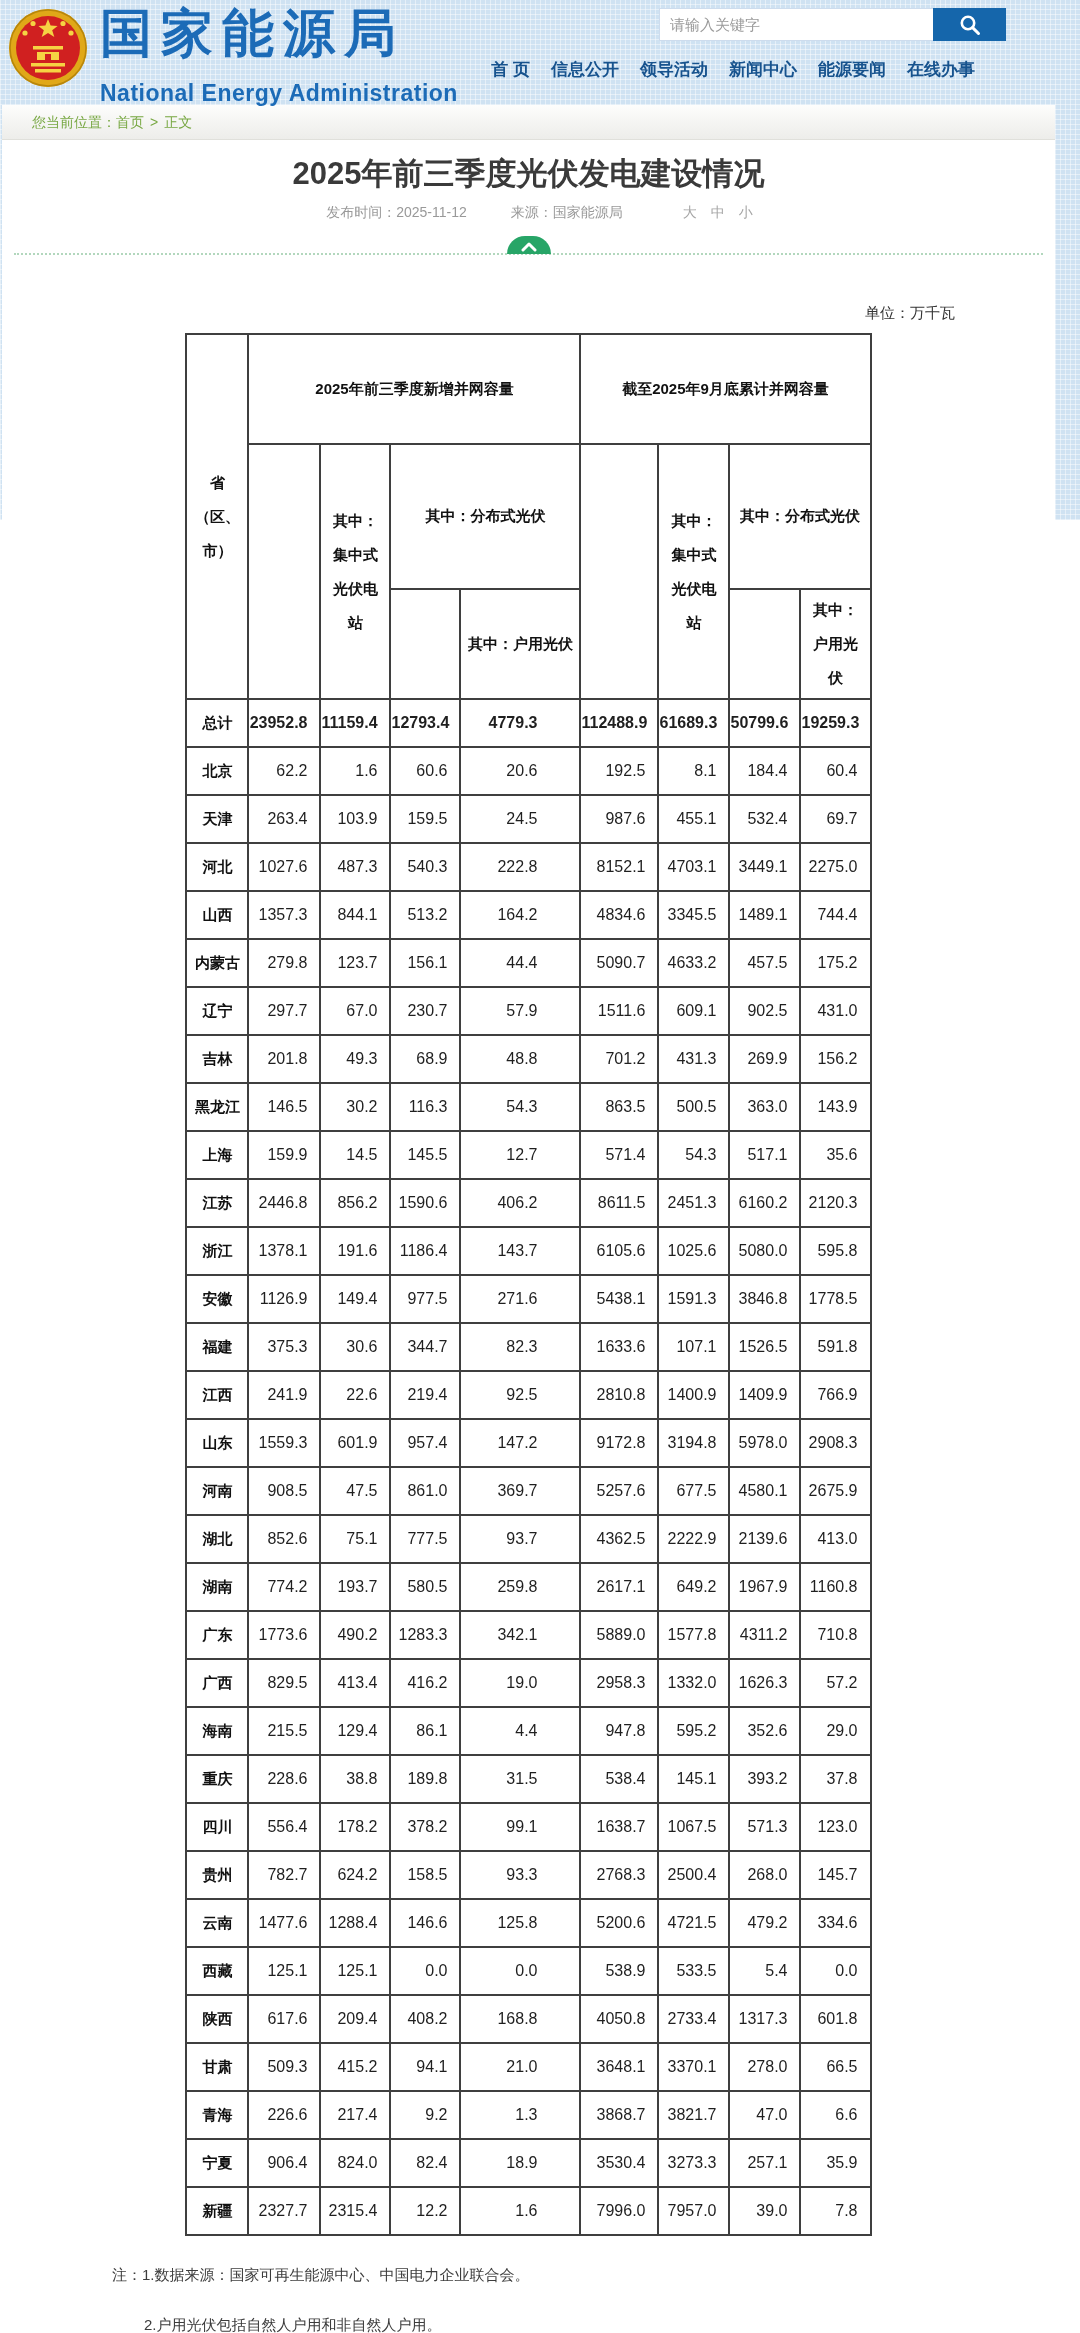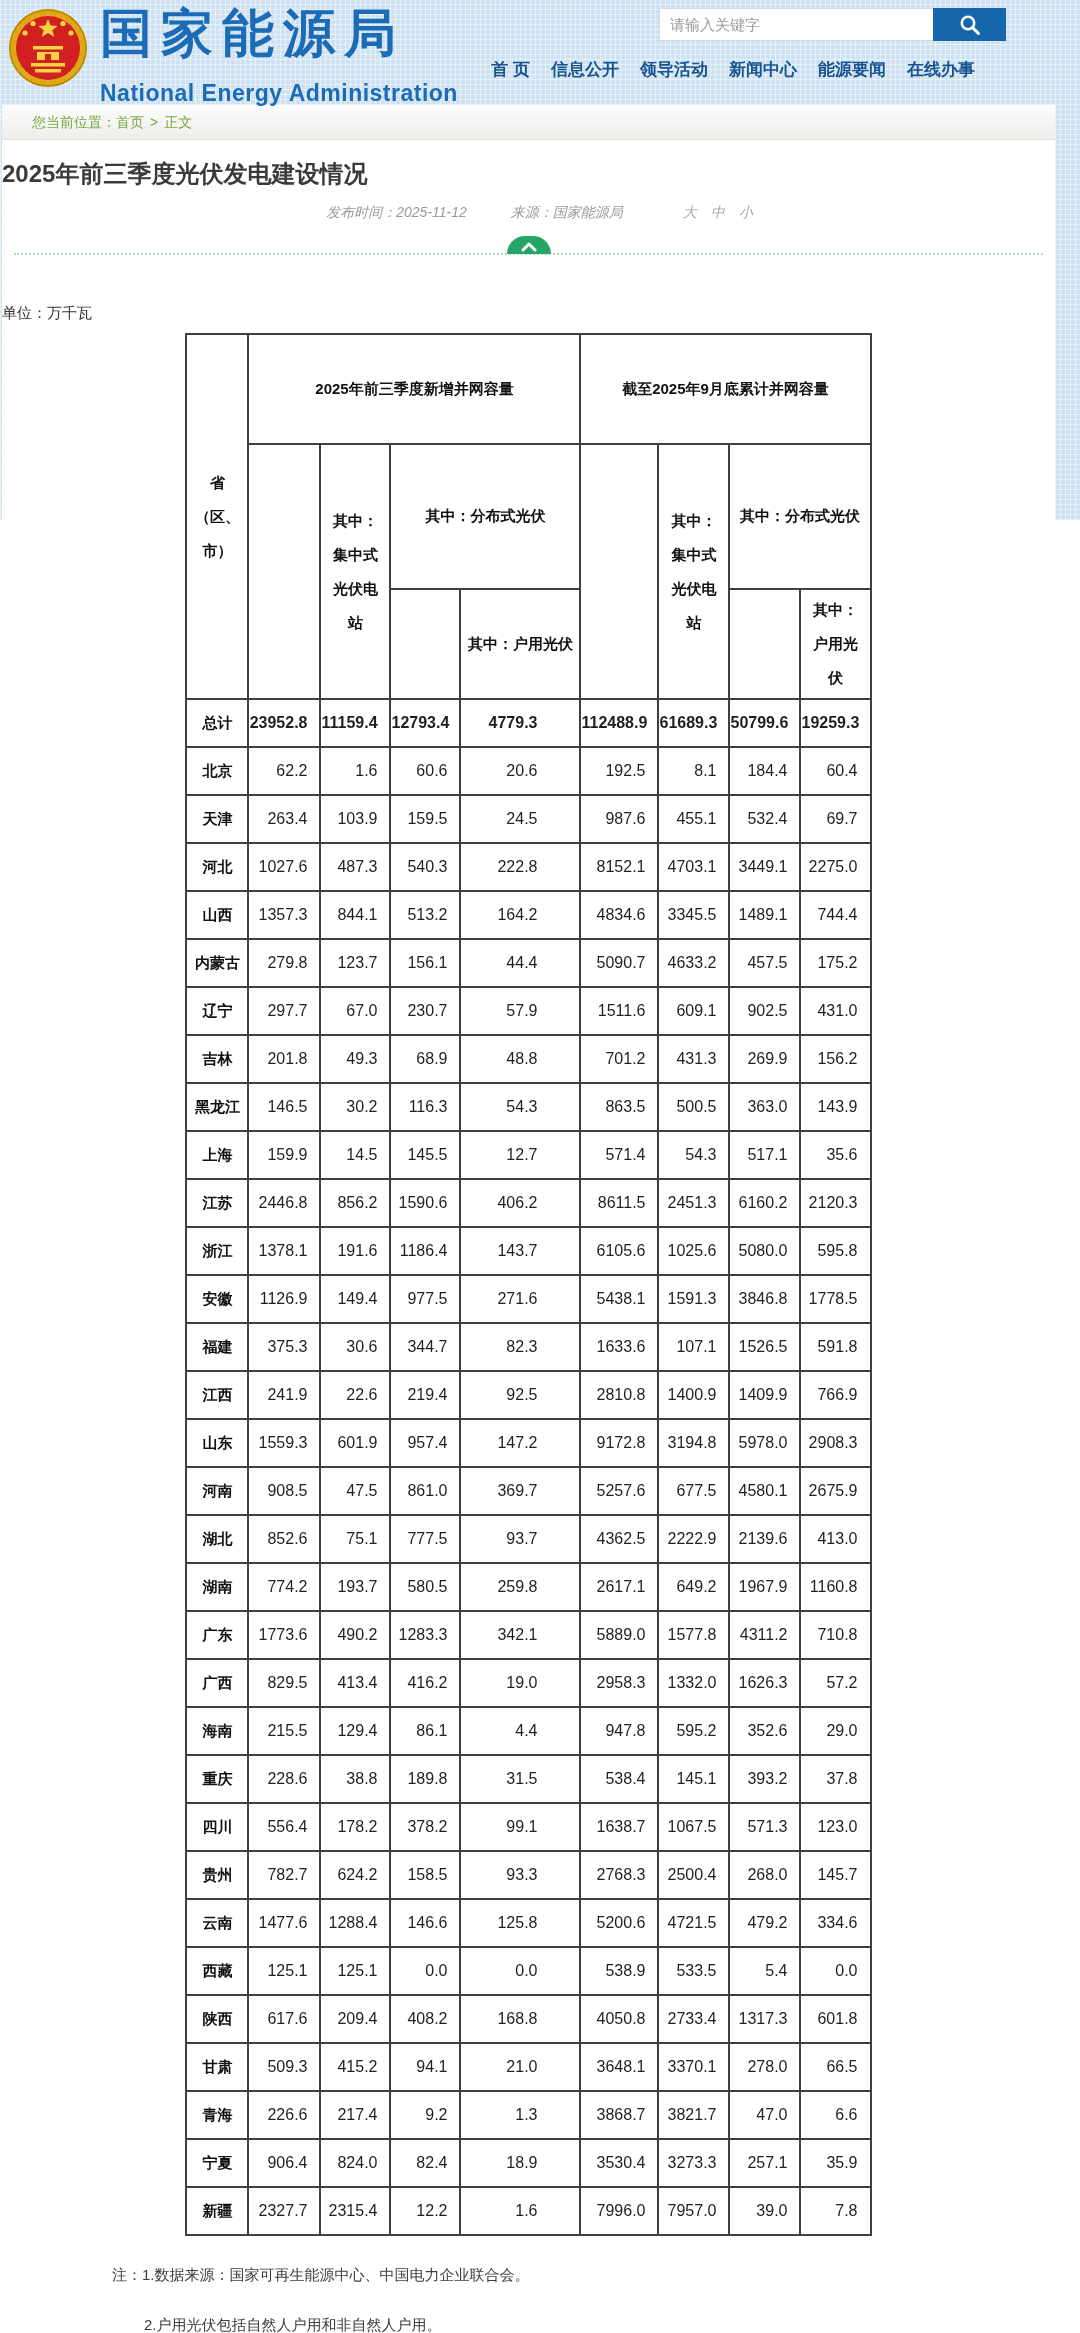--- a/index.html
+++ b/index.html
@@ -42,35 +42,35 @@
   
   .card { position:absolute; left:2px; top:105px; width:1053px; height:2228px; background:#ffffff; z-index:2; }
 
   .breadcrumb {
     height:35px; line-height:34px; padding-left:30px; font-size:14px;
     background:linear-gradient(#fdfdfc,#ededEA); border-bottom:1px solid #e0e0db; color:#78a843;
   }
   .breadcrumb .sep { margin:0 6px; }
   .breadcrumb .link { cursor:pointer; }
 
-  .article-title { margin-top:13px; text-align:left; font-size:24px; font-weight:700; color:#3a3a3a; line-height:42px; }
-
-  .meta { margin-top:9px; display:flex; justify-content:center; align-items:center; font-size:14px; color:#999;font-style:italic; }
+  .article-title { margin-top:13px; text-align:center; font-size:31px; font-weight:700; color:#3a3a3a; line-height:42px; }
+
+  .meta { margin-top:9px; display:flex; justify-content:center; align-items:center; font-size:14px; color:#999; }
   .meta .item { margin:0 22px; }
   .font-sizer { margin-left:38px; display:flex; gap:14px; color:#a5a5a5; }
   .font-sizer span { cursor:pointer; }
 
   .divider { position:relative; margin:8px 12px 0; height:25px; border-bottom:2px dotted #b2d7bd; }
   .collapse-toggle {
     position:absolute; left:50%; transform:translateX(-50%); bottom:-1px;
     width:44px; height:18px; border:none; background:#27a567; border-radius:22px 22px 0 0;
     display:flex; align-items:flex-end; justify-content:center; cursor:pointer; padding-bottom:2px;
   }
 
-  .unit-note { margin-top:49px; text-align:left; padding-right:100px; font-size:15px; color:#333; }
+  .unit-note { margin-top:49px; text-align:right; padding-right:100px; font-size:15px; color:#333; }
 
   
   table.pv { width:684px; margin:10px auto 0; border-collapse:collapse; table-layout:fixed; }
   table.pv th, table.pv td { border:2px solid #3f3f3f; background:#fff; }
   table.pv th { font-size:15px; font-weight:700; color:#111; text-align:center; vertical-align:middle; }
   th.pre { white-space:pre-line; line-height:34px; }
   tr.h1 { height:110px; } tr.h2 { height:145px; } tr.h3 { height:110px; }
   tbody tr { height:48px; }
   td.num { font-size:16px; text-align:right; padding-right:12px; color:#1f1f1f; }
   td.c4 { padding-right:42px; }

